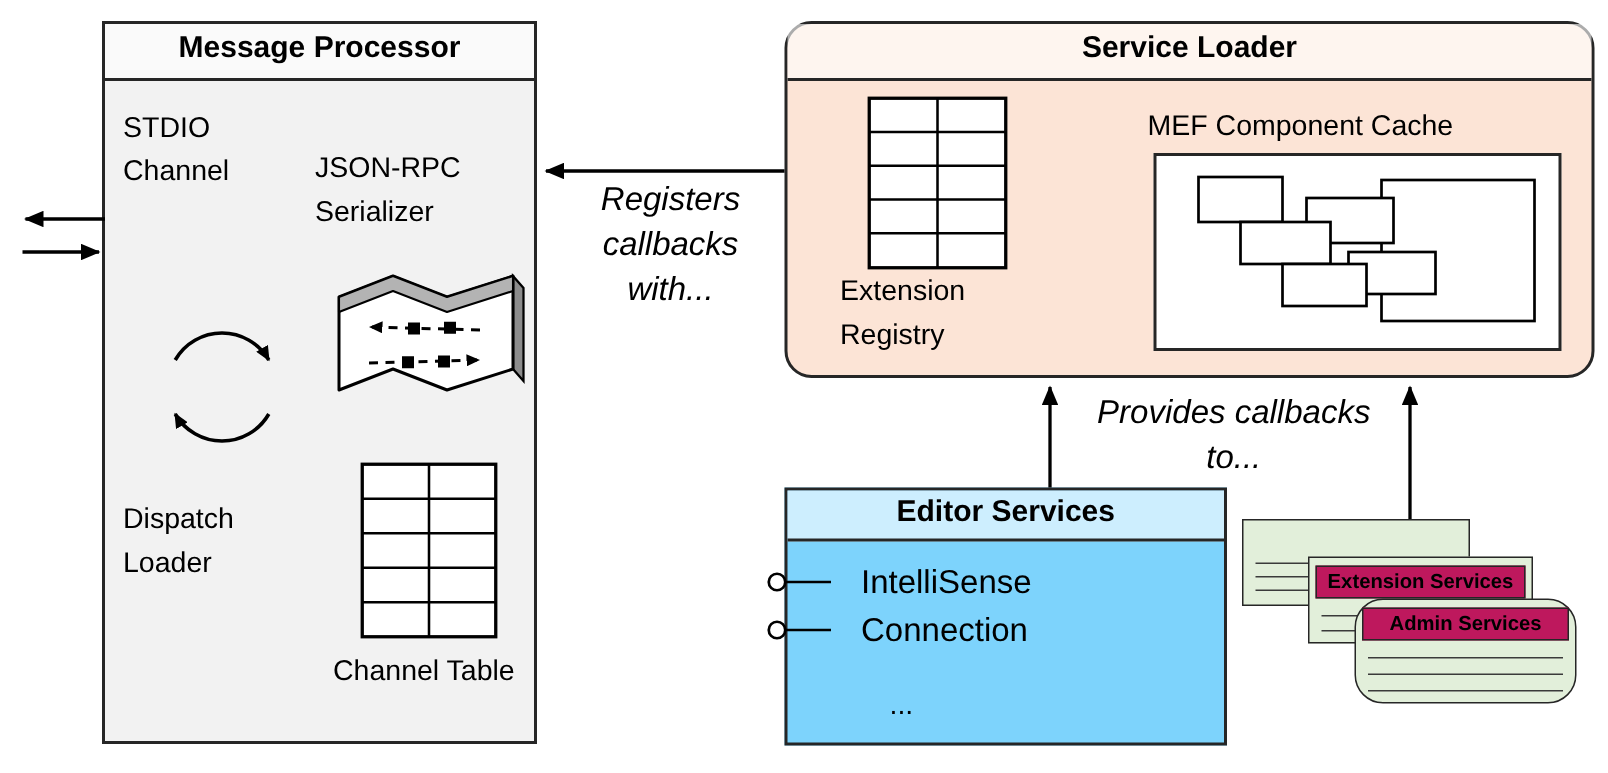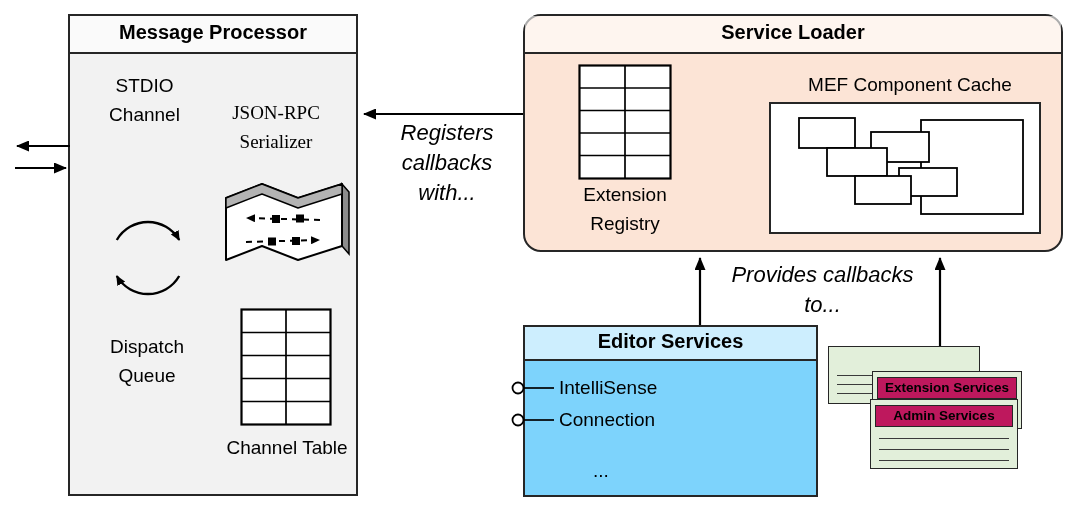--- a/index.html
+++ b/index.html
@@ -10,44 +10,44 @@
   .box { position:absolute; border:2px solid #262626; box-sizing:border-box; }
   .box-header {
     height:36px; line-height:33px; text-align:center; font-weight:bold; font-size:20px;
     border-bottom:2px solid #262626; background:rgba(255,255,255,0.62);
   }
   .mp { left:68px; top:14px; width:290px; height:482px; background:#f2f2f2; }
   .sl { left:523px; top:14px; width:540px; height:238px; background:#fce4d6;border-radius:18px; }
   .es { left:523px; top:325px; width:295px; height:172px; background:#7dd3fc; }
   .es .box-header { height:32px; line-height:29px; }
 
-  .label { position:absolute; text-align:center; font-size:19px; line-height:29px; }
+  .label { position:absolute; font-size:19px; line-height:29px; }
   .annot { position:absolute; text-align:center; font-size:22px; line-height:30px; font-style:italic; }
   .icon { position:absolute; }
 
   .lbl-stdio  { left:12px;  top:55px;  width:125px; }
-  .lbl-serial { left:140px; top:82px;  width:132px;font-family:Liberation Serif, serif; }
+  .lbl-serial { left:140px; top:82px;  width:132px; }
   .lbl-queue  { left:12px;  top:316px; width:130px; }
   .lbl-dtable { left:152px; top:418px; width:130px; line-height:28px; }
   .lbl-registry { left:35px; top:164px; width:130px; }
   .lbl-mef    { left:240px; top:54px; width:290px; }
 
   .ic-ribbon { left:150px; top:152px; }
   .ic-cycle  { left:28px;  top:192px; }
   .ic-dtable { left:170px; top:292px; }
   .ic-registry { left:53px; top:48px; }
 
   .mef-box { position:absolute; left:244px; top:86px; width:272px; height:132px;
              background:#fff; border:2px solid #262626; box-sizing:border-box; }
 
   .annot-registers { left:388px; top:118px; width:118px; }
   .annot-provides  { left:725px; top:260px; width:195px; }
 
   .es-row { position:absolute; left:-15px; display:flex; align-items:center; height:30px; }
-  .es-row .txt { margin-left:5px; font-size:19px; white-space:nowrap; }
+  .es-row .txt { margin-left:20px; font-size:22px; white-space:nowrap; }
   .es-more { position:absolute; left:68px; top:130px; font-size:19px; line-height:28px; }
 
   .card { position:absolute; background:#e2efda; border:1.6px solid #262626; box-sizing:border-box; }
   .card-title {
     position:absolute; left:4px; right:4px; top:5px; height:22px; background:#be185d;
     border:1.4px solid #262626; font-weight:bold; font-size:13.5px; line-height:19px;
     text-align:center; box-sizing:border-box; overflow:hidden;
   }
   .rule { position:absolute; left:8px; right:8px; height:0; border-top:1.6px solid #3a3a3a; }
 
@@ -85,21 +85,21 @@
     <svg class="icon ic-cycle" width="100" height="100" viewBox="0 0 100 100">
       <defs>
         <marker id="arrC" markerUnits="userSpaceOnUse" markerWidth="11" markerHeight="9" refX="9" refY="4.5" orient="auto">
           <path d="M0,0 L10,4.5 L0,9 Z" fill="#000"></path>
         </marker>
       </defs>
       <path d="M 18.8 32 A 36 36 0 0 1 81.2 32" fill="none" stroke="#000" stroke-width="2.4" marker-end="url(#arrC)"></path>
       <path d="M 81.2 68 A 36 36 0 0 1 18.8 68" fill="none" stroke="#000" stroke-width="2.4" marker-end="url(#arrC)"></path>
     </svg>
 
-    <div class="label lbl-queue">Dispatch Queue</div>
+    <div class="label lbl-queue">Dispatch Loader</div>
 
     <svg class="icon ic-dtable" width="92" height="118" viewBox="0 0 92 118">
       <rect x="1.5" y="1.5" width="89" height="115" fill="#fff" stroke="#000" stroke-width="2.2"></rect>
       <line x1="46" y1="1.5" x2="46" y2="116.5" stroke="#000" stroke-width="1.7"></line>
       <line x1="1.5" y1="24.5" x2="90.5" y2="24.5" stroke="#000" stroke-width="1.7"></line>
       <line x1="1.5" y1="47.5" x2="90.5" y2="47.5" stroke="#000" stroke-width="1.7"></line>
       <line x1="1.5" y1="70.5" x2="90.5" y2="70.5" stroke="#000" stroke-width="1.7"></line>
       <line x1="1.5" y1="93.5" x2="90.5" y2="93.5" stroke="#000" stroke-width="1.7"></line>
     </svg>
 
@@ -164,21 +164,21 @@
     <div class="rule" style="top:37px;"></div>
     <div class="rule" style="top:46px;"></div>
   </div>
 
   <div class="card" style="left:872px; top:371px; width:150px; height:58px;">
     <div class="card-title">Extension Services</div>
     <div class="rule" style="top:38px;"></div>
     <div class="rule" style="top:48px;"></div>
   </div>
 
-  <div class="card" style="left:870px; top:399px; width:148px; height:70px;">
+  <div class="card" style="left:903px; top:399px; width:148px; height:70px;border-radius:19px;">
     <div class="card-title">Admin Services</div>
     <div class="rule" style="top:38px;"></div>
     <div class="rule" style="top:49px;"></div>
     <div class="rule" style="top:60px;"></div>
   </div>
 
   <div class="annot annot-registers">Registers callbacks with...</div>
 
   <div class="annot annot-provides">Provides callbacks to...</div>
 

